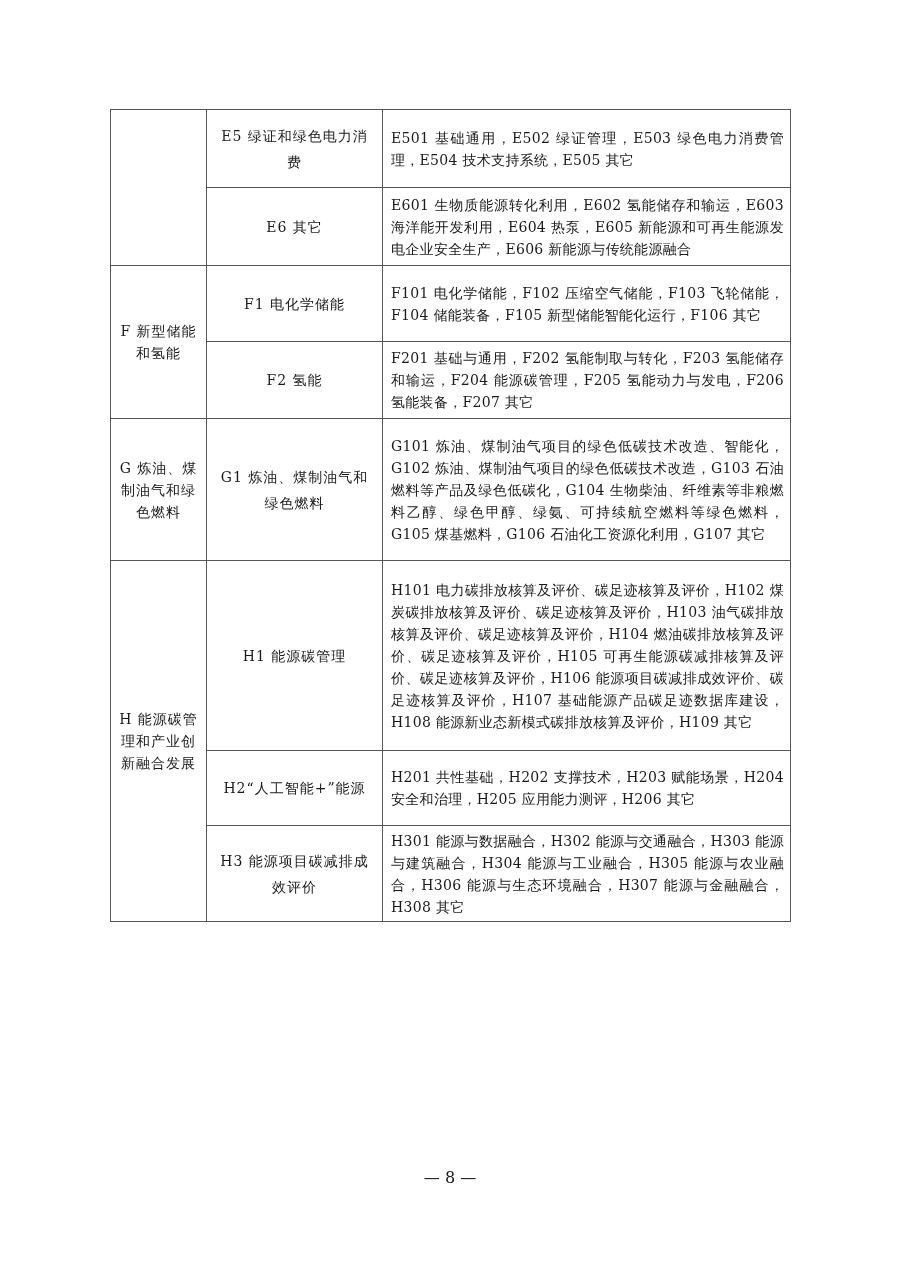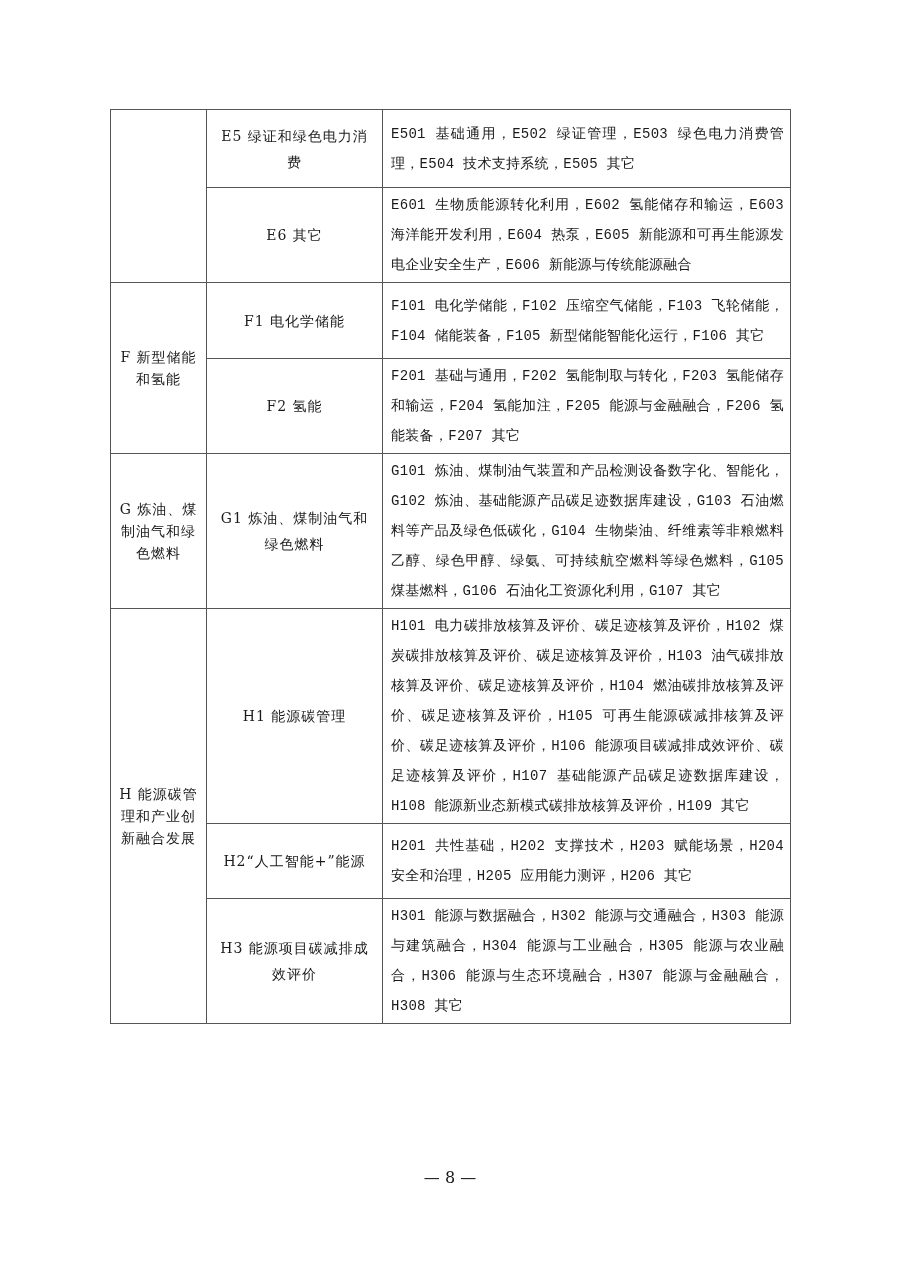--- a/index.html
+++ b/index.html
@@ -2,21 +2,21 @@
 <html><head>
 <meta charset="utf-8">
 <style>
   html, body { margin:0; padding:0; background:#ffffff; }
   body { width:900px; height:1272px; position:relative; font-family:"DejaVu Serif", "Liberation Serif", serif; color:#1a1a1a; }
   table.cat { position:absolute; left:110px; top:109px; width:680px; border-collapse:collapse; table-layout:fixed; font-size:14px; }
   table.cat td { border:1.3px solid #555; vertical-align:middle; }
   col.c1 { width:96px; } col.c2 { width:176px; } col.c3 { width:408px; }
   td.l1 { text-align:center; padding:0 8px; line-height:22px; letter-spacing:1px; }
   td.l2 { text-align:center; padding:0 9px; line-height:26px; letter-spacing:1px; }
-  td.l3 { text-align:justify; padding:2px 6px 2px 8px; line-height:30px; letter-spacing:0.3px;font-family:Liberation Mono, monospace; }
+  td.l3 { text-align:justify; padding:2px 6px 2px 8px; line-height:22px; letter-spacing:0.3px; }
   .page-no { position:absolute; top:1168px; left:0; width:900px; text-align:center; font-size:16px; }
 </style>
 </head>
 <body>
 
 <table class="cat">
   <colgroup>
       <col class="c1">
       <col class="c2">
       <col class="c3">
@@ -31,26 +31,26 @@
     <td class="l2">E6 其它</td>
     <td class="l3">E601 生物质能源转化利用，E602 氢能储存和输运，E603 海洋能开发利用，E604 热泵，E605 新能源和可再生能源发电企业安全生产，E606 新能源与传统能源融合</td>
   </tr>
   <tr style="height:76px">
     <td class="l1" rowspan="2">F 新型储能和氢能</td>
     <td class="l2">F1 电化学储能</td>
     <td class="l3">F101 电化学储能，F102 压缩空气储能，F103 飞轮储能，F104 储能装备，F105 新型储能智能化运行，F106 其它</td>
   </tr>
   <tr style="height:77px">
     <td class="l2">F2 氢能</td>
-    <td class="l3">F201 基础与通用，F202 氢能制取与转化，F203 氢能储存和输运，F204 氢能加注，F205 能源与金融融合，F206 氢能装备，F207 其它</td>
+    <td class="l3">F201 基础与通用，F202 氢能制取与转化，F203 氢能储存和输运，F204 能源碳管理，F205 氢能动力与发电，F206 氢能装备，F207 其它</td>
   </tr>
   <tr style="height:142px">
     <td class="l1">G 炼油、煤制油气和绿色燃料</td>
     <td class="l2">G1 炼油、煤制油气和绿色燃料</td>
-    <td class="l3">G101 炼油、煤制油气装置和产品检测设备数字化、智能化，G102 炼油、基础能源产品碳足迹数据库建设，G103 石油燃料等产品及绿色低碳化，G104 生物柴油、纤维素等非粮燃料乙醇、绿色甲醇、绿氨、可持续航空燃料等绿色燃料，G105 煤基燃料，G106 石油化工资源化利用，G107 其它</td>
+    <td class="l3">G101 炼油、煤制油气项目的绿色低碳技术改造、智能化，G102 炼油、煤制油气项目的绿色低碳技术改造，G103 石油燃料等产品及绿色低碳化，G104 生物柴油、纤维素等非粮燃料乙醇、绿色甲醇、绿氨、可持续航空燃料等绿色燃料，G105 煤基燃料，G106 石油化工资源化利用，G107 其它</td>
   </tr>
   <tr style="height:190px">
     <td class="l1" rowspan="3">H 能源碳管理和产业创新融合发展</td>
     <td class="l2">H1 能源碳管理</td>
     <td class="l3">H101 电力碳排放核算及评价、碳足迹核算及评价，H102 煤炭碳排放核算及评价、碳足迹核算及评价，H103 油气碳排放核算及评价、碳足迹核算及评价，H104 燃油碳排放核算及评价、碳足迹核算及评价，H105 可再生能源碳减排核算及评价、碳足迹核算及评价，H106 能源项目碳减排成效评价、碳足迹核算及评价，H107 基础能源产品碳足迹数据库建设，H108 能源新业态新模式碳排放核算及评价，H109 其它</td>
   </tr>
   <tr style="height:75px">
     <td class="l2">H2“人工智能+”能源</td>
     <td class="l3">H201 共性基础，H202 支撑技术，H203 赋能场景，H204 安全和治理，H205 应用能力测评，H206 其它</td>
   </tr>

